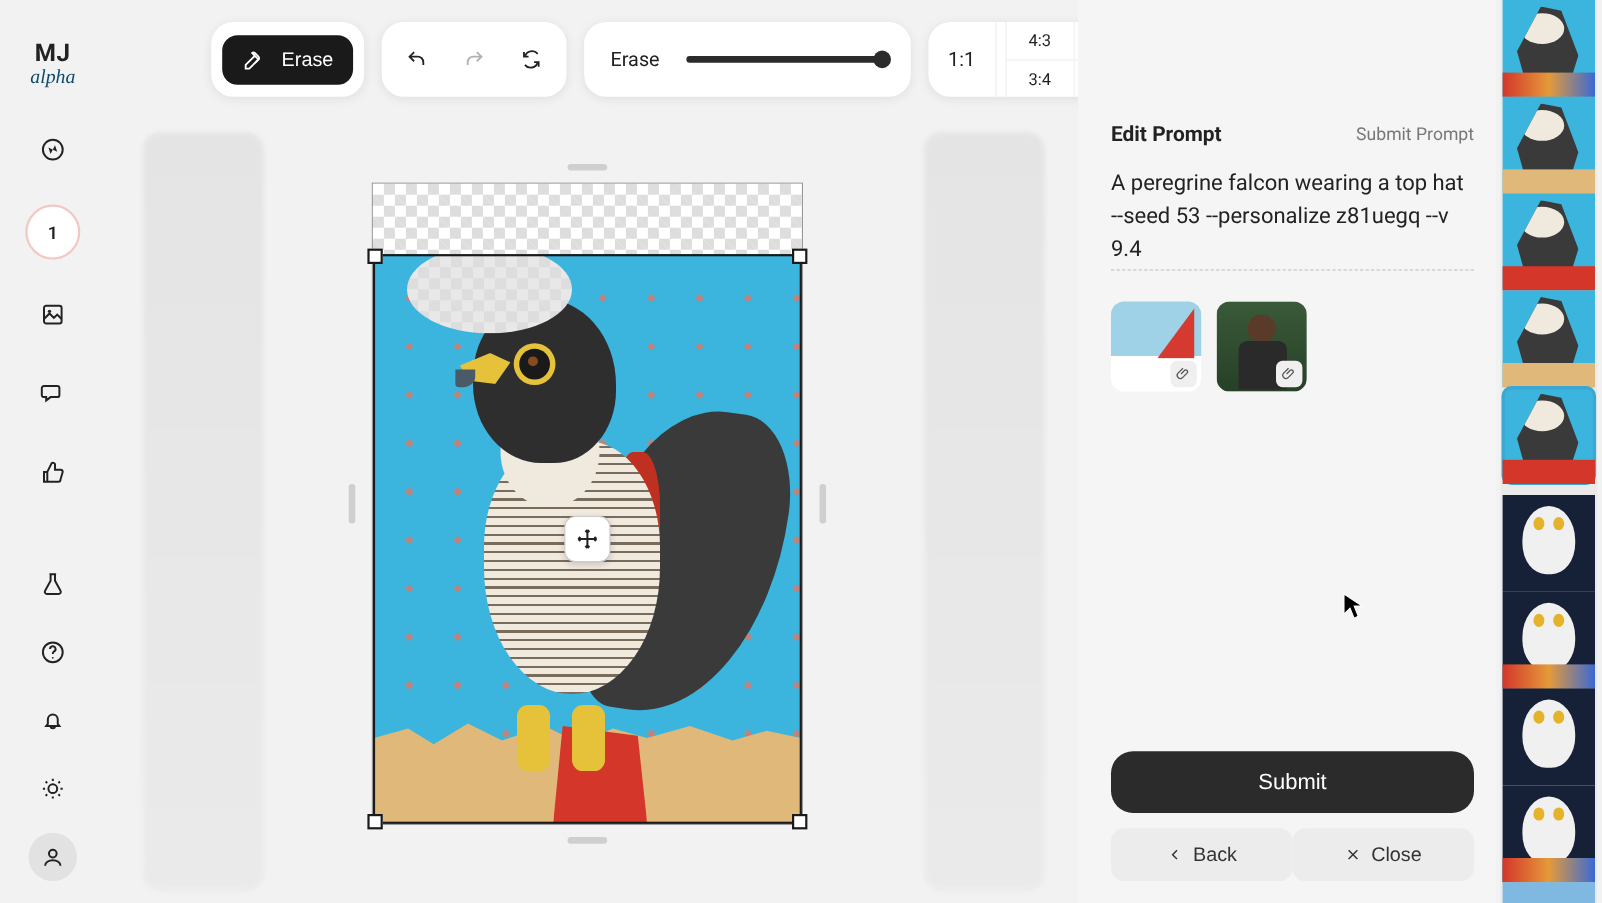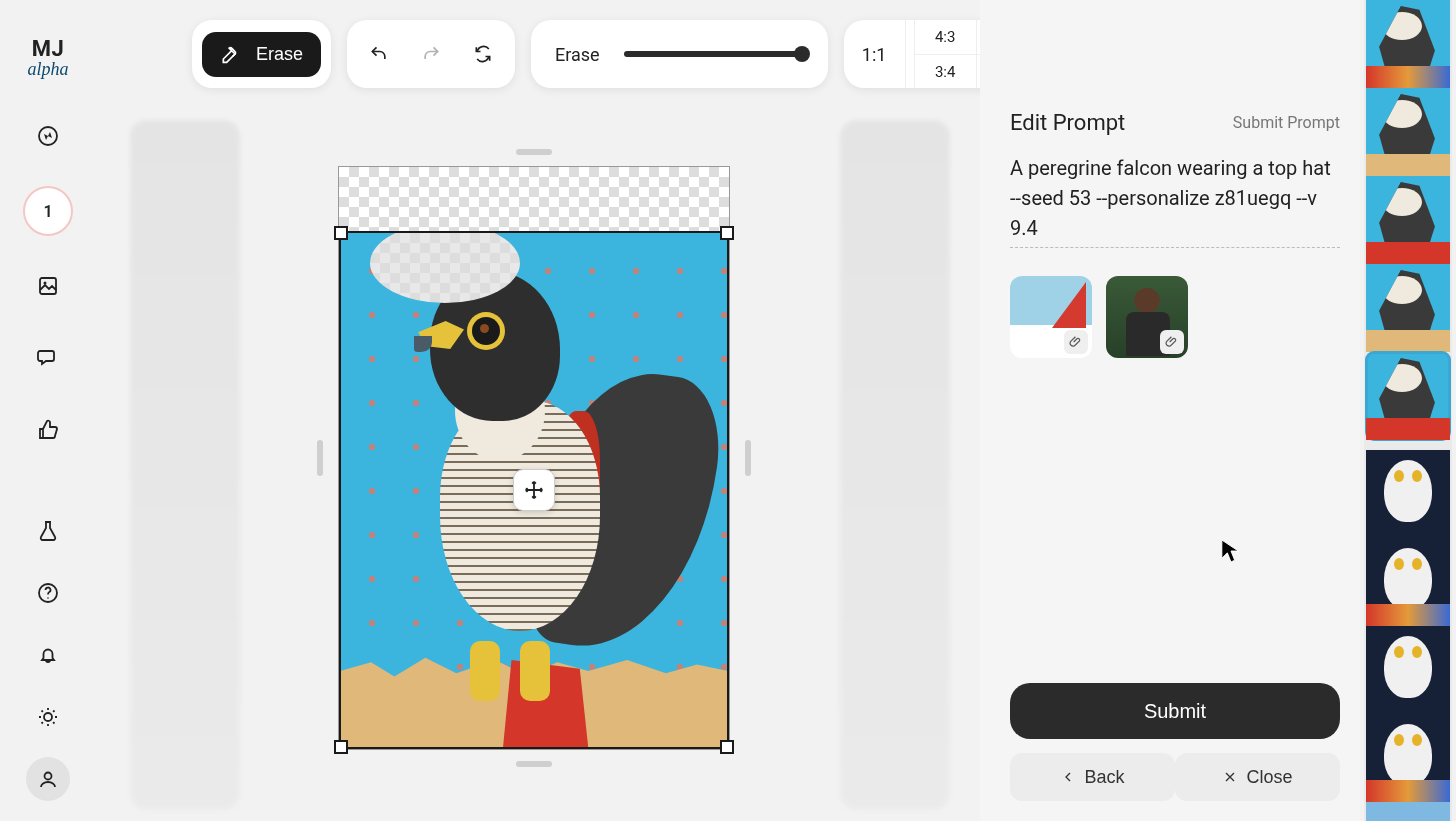--- a/index.html
+++ b/index.html
@@ -256,21 +256,21 @@
   .blurred-side.right{ left:840px; }
 
   
   .right-panel{
     position:absolute; left:980px; top:0; width:380px; height:821px;
     background:#f5f5f5;
     padding: 110px 20px 20px 30px;
     display:flex; flex-direction:column;
   }
   .panel-header{ display:flex; justify-content:space-between; align-items:center; margin-bottom:18px; }
-  .edit-title{ font-size:22px; font-weight:400; }
+  .edit-title{ font-size:19px; font-weight:700; }
   .reset-link{ font-size:16px; color:#777; cursor:pointer; }
   .prompt-text{
     font-size:20px; line-height:1.5; color:#222;
     border-bottom:1px dashed #bbb; padding-bottom:4px;
     margin-bottom:28px;
   }
   .ref-images{ display:flex; gap:14px; }
   .ref-thumb{
     width:82px; height:82px; border-radius:12px; background:#bbb; position:relative;
   }

